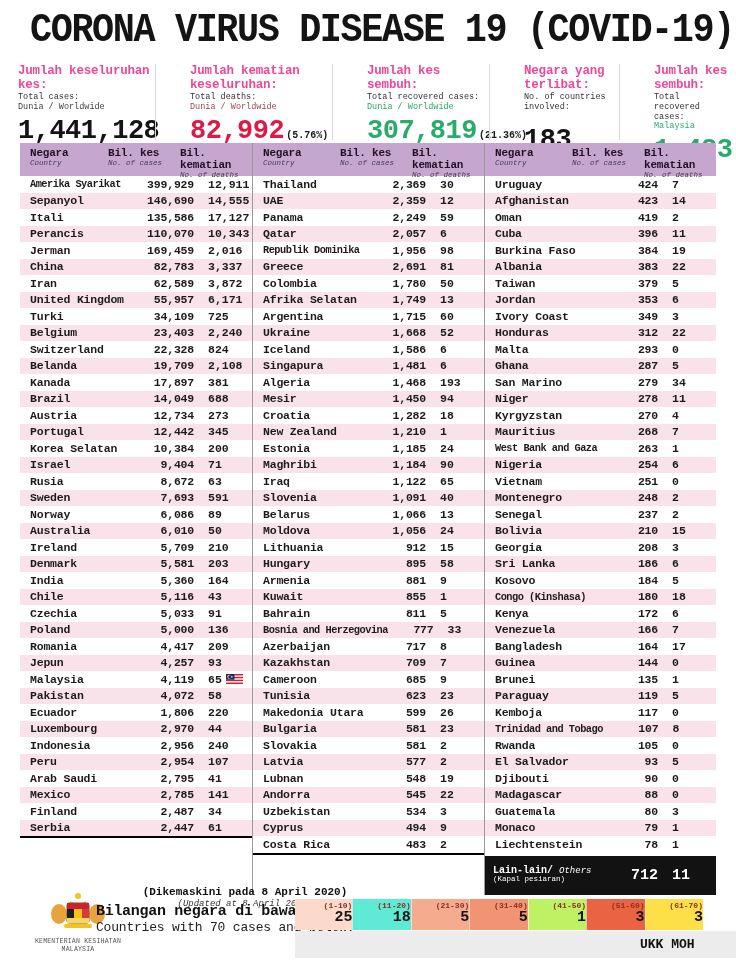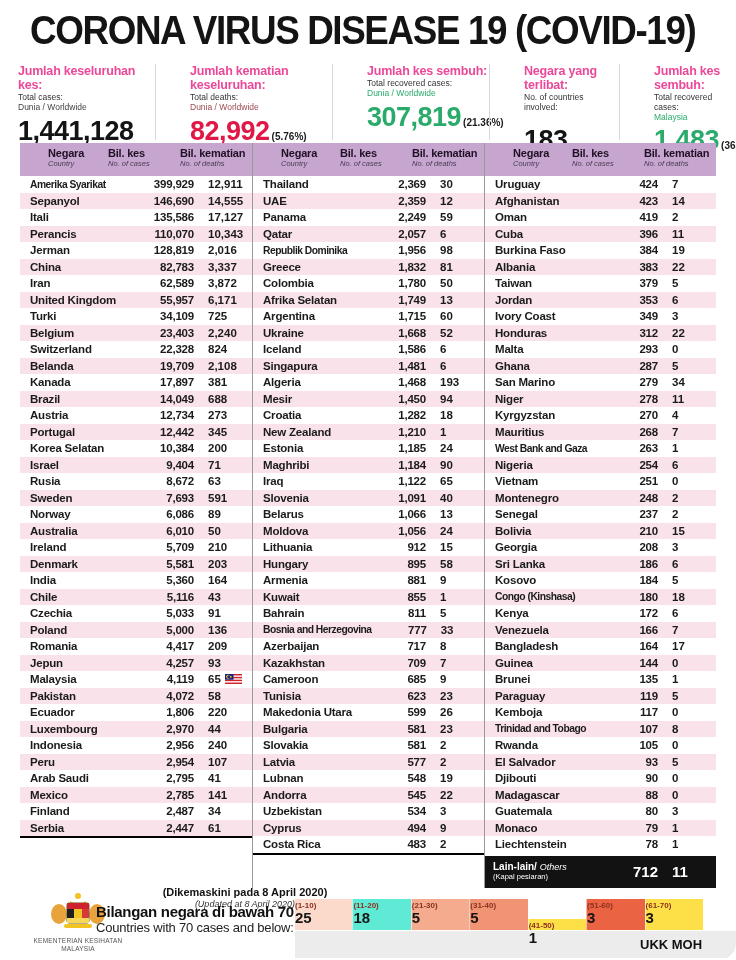--- a/index.html
+++ b/index.html
@@ -1,18 +1,18 @@
 <!DOCTYPE html>
 <html><head>
 <meta charset="utf-8">
 <style>
   html,body { margin:0; padding:0; background:#ffffff; }
   .page {
     position:relative; width:736px; height:960px; background:#ffffff;
-    font-family:Liberation Sans, sans-serif; color:#1b1b1b; overflow:hidden;border-radius:17px;
+    font-family:Liberation Mono, monospace; color:#1b1b1b; overflow:hidden;
   }
   
   .title {
     position:absolute; top:8px; left:30px; white-space:nowrap;
     font-size:40px; font-weight:800; letter-spacing:-1.5px; color:#141414;
     transform:scaleX(0.92); transform-origin:left center;
   }
   
   .stats { position:absolute; top:64px; left:18px; width:712px; height:76px; display:flex; }
   .stat { box-sizing:border-box; padding-left:10px; }
@@ -27,58 +27,58 @@
   .s-val .pct { font-size:10px; font-weight:bold; color:#1b1b1b; letter-spacing:0; margin-left:2px; }
   .s-val.red { color:#e01845; }
   .s-val.green { color:#2bab6b; }
   
   .table { position:absolute; top:143px; left:20px; width:696px; display:flex; }
   .col { width:232px; box-sizing:border-box; }
   .col + .col { border-left:1px solid #9a9a9a; }
   .col.rule-bottom .rows { border-bottom:2.5px solid #000; }
   .col-header {
     background:#c6a6ce; height:33px; box-sizing:border-box;
-    display:flex; align-items:flex-start; padding:4px 4px 0 28px;
+    display:flex; align-items:flex-start; padding:4px 4px 0 10px;
   }
   .h-cell .ms { font-size:11px; font-weight:bold; color:#201025; letter-spacing:-0.2px; }
   .h-cell .en { font-size:7.5px; font-style:italic; color:#4a3a52; }
   .h-name { flex:1; }
   .h-cases { width:60px; }
   .h-deaths { width:80px; box-sizing:border-box; padding-left:12px; }
   .rows {}
   .row { display:flex; align-items:center; height:16.5px; padding:0 4px 0 10px; }
   .row:nth-child(even) { background:#f9e2ea; }
   .r-name { flex:1; font-size:11.5px; font-weight:bold; white-space:nowrap; letter-spacing:-0.2px; }
   .r-cases { width:56px; text-align:right; font-size:11.5px; font-weight:bold; letter-spacing:-0.2px; }
   .r-deaths { width:54px; box-sizing:border-box; padding-left:14px; font-size:11.5px; font-weight:bold; display:flex; align-items:center; }
   .flag { margin-left:4px; display:inline-block; line-height:0; }
   
   .others-bar {
-    margin-top:3px; height:32px; background:#121212; color:#fff;
+    margin-top:3px; height:39px; background:#121212; color:#fff;
     display:flex; align-items:center; padding:0 4px 0 8px;
   }
   .o-label { flex:1; line-height:1.05; }
   .o-ms { font-size:10px; font-weight:bold; }
   .o-ms .oth { font-style:italic; font-weight:normal; font-size:9px; }
   .o-note { font-size:7.5px; }
   .o-cases { width:56px; text-align:right; font-size:15px; font-weight:bold; }
   .o-deaths { width:54px; box-sizing:border-box; padding-left:14px; font-size:15px; font-weight:bold; }
   
   .updated { position:absolute; top:886px; left:135px; width:220px; text-align:center; }
   .u-ms { font-size:11px; font-weight:bold; color:#111; }
   .u-en { font-size:9px; font-style:italic; color:#333; margin-top:1px; }
   
   .footer-gray { position:absolute; left:295px; top:931px; width:441px; height:27px; background:#ececec; }
   .logo { position:absolute; left:22px; top:890px; width:112px; text-align:center; }
   .logo-caption { font-size:6.5px; color:#555; line-height:1.25; margin-top:1px; letter-spacing:0.2px; }
   .bin-label { position:absolute; left:96px; top:903px; }
   .bl-ms { font-size:15px; font-weight:800; color:#111; letter-spacing:-0.3px; }
   .bl-en { font-size:13px; color:#222; letter-spacing:-0.2px; }
   .bins { position:absolute; left:295px; top:899px; width:408px; height:31px; display:flex; }
-  .bin { flex:1; text-align:left; padding-top:2px; box-sizing:border-box; }
+  .bin { flex:1; text-align:right; padding-top:2px; box-sizing:border-box; }
   .bin + .bin { border-left:1px solid rgba(255,255,255,0.55); }
   .bin-range { font-size:8px; font-weight:bold; color:#8c2f20; }
   .bin-count { font-size:15px; font-weight:800; color:#151515; line-height:1.05; }
   .source { position:absolute; left:428px; top:936px; font-size:12px; font-style:italic; font-weight:bold; color:#22303f; }
   .org { position:absolute; left:640px; top:937px; font-size:13px; font-weight:800; color:#111; }
 </style>
 </head>
 <body>
 
 <div class="page">
@@ -150,21 +150,21 @@
             <span class="r-cases">135,586</span>
             <span class="r-deaths">17,127</span>
           </div>
           <div class="row">
             <span class="r-name">Perancis</span>
             <span class="r-cases">110,070</span>
             <span class="r-deaths">10,343</span>
           </div>
           <div class="row">
             <span class="r-name">Jerman</span>
-            <span class="r-cases">128,819</span>
+            <span class="r-cases">169,459</span>
             <span class="r-deaths">2,016</span>
           </div>
           <div class="row">
             <span class="r-name">China</span>
             <span class="r-cases">82,783</span>
             <span class="r-deaths">3,337</span>
           </div>
           <div class="row">
             <span class="r-name">Iran</span>
             <span class="r-cases">62,589</span>
@@ -385,21 +385,21 @@
             <span class="r-cases">2,057</span>
             <span class="r-deaths">6</span>
           </div>
           <div class="row">
             <span class="r-name" style="font-size: 10.3px; letter-spacing: -0.5px;">Republik Dominika</span>
             <span class="r-cases">1,956</span>
             <span class="r-deaths">98</span>
           </div>
           <div class="row">
             <span class="r-name">Greece</span>
-            <span class="r-cases">1,832</span>
+            <span class="r-cases">2,691</span>
             <span class="r-deaths">81</span>
           </div>
           <div class="row">
             <span class="r-name">Colombia</span>
             <span class="r-cases">1,780</span>
             <span class="r-deaths">50</span>
           </div>
           <div class="row">
             <span class="r-name">Afrika Selatan</span>
             <span class="r-cases">1,749</span>
@@ -849,21 +849,21 @@
         <div class="bin-count">18</div>
       </div>
       <div class="bin" style="background: rgb(245, 172, 142);">
         <div class="bin-range">(21-30)</div>
         <div class="bin-count">5</div>
       </div>
       <div class="bin" style="background: rgb(241, 148, 116);">
         <div class="bin-range">(31-40)</div>
         <div class="bin-count">5</div>
       </div>
-      <div class="bin" style="background: #fde047; margin-top: 20px;">
+      <div class="bin" style="background: #bef264;">
         <div class="bin-range">(41-50)</div>
         <div class="bin-count">1</div>
       </div>
       <div class="bin" style="background: rgb(234, 99, 67);">
         <div class="bin-range">(51-60)</div>
         <div class="bin-count">3</div>
       </div>
       <div class="bin" style="background: #fde047;">
         <div class="bin-range">(61-70)</div>
         <div class="bin-count">3</div>

